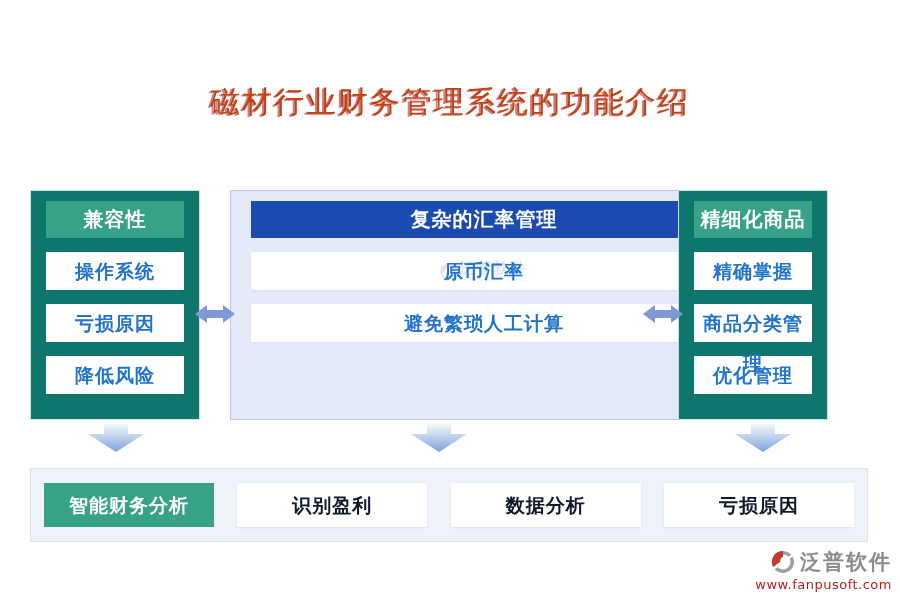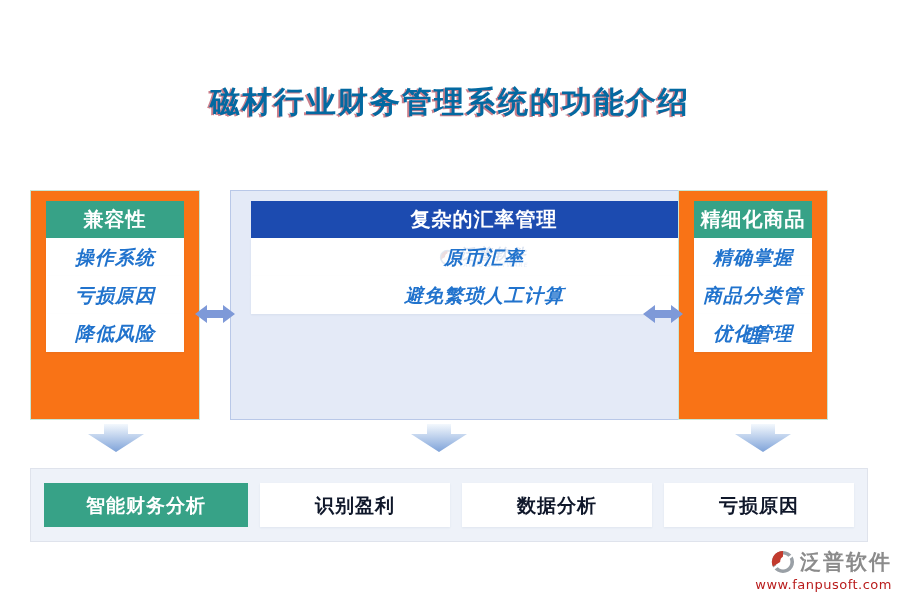--- a/index.html
+++ b/index.html
@@ -3,39 +3,38 @@
 <meta charset="utf-8">
 <style>
   html,body{margin:0;padding:0;background:#ffffff;}
   .stage{
     position:relative;width:900px;height:600px;background:#ffffff;overflow:hidden;
     font-family:"DejaVu Sans","Liberation Sans",sans-serif;
   }
   
   .title{
     position:absolute;top:82px;left:0;width:100%;margin:0;
-    text-align:center;font-size:30px;font-weight:bold;letter-spacing:2px;
-    color:#0369a1;
+    text-align:center;font-size:30px;font-weight:normal;letter-spacing:2px;
+    color:#c2410c;
     text-shadow:-2px 1px 0 rgba(168,42,62,.6);
   }
   
   .panel{position:absolute;top:190px;height:230px;box-sizing:border-box;padding:10px 15px;}
-  .panel.greenish{background:#f97316;border:1px solid #c8e6d6;}
+  .panel.greenish{background:#0f766e;border:1px solid #c8e6d6;}
   .panel.bluish{background:#e4eaf7;border:1px solid #b9c8e8;}
   .hdr{
     height:37px;line-height:37px;text-align:center;color:#ffffff;
     font-size:20px;font-weight:bold;letter-spacing:1px;
   }
   .hdr.green{background:#37a287;}
   .hdr.blue{background:#1c4bb0;}
   .card{
-    position:relative;height:38px;line-height:38px;
+    position:relative;height:38px;line-height:38px;margin-top:14px;
     background:#ffffff;text-align:center;
     box-shadow:0 1px 2px rgba(40,70,120,.07);
-    font-style:italic;
   }
   .card .lbl{
     position:relative;z-index:2;color:#2173cd;font-size:19px;font-weight:bold;letter-spacing:1px;
   }
   
   .wm{
     position:absolute;z-index:1;left:50%;top:50%;transform:translate(-50%,-50%);
     display:flex;align-items:center;gap:4px;opacity:.35;white-space:nowrap;pointer-events:none;
   }
   .wm .wm-txt{display:flex;flex-direction:column;line-height:1;text-align:left;}
@@ -45,21 +44,21 @@
   .h-arrow{position:absolute;top:302px;width:40px;height:24px;}
   .d-arrow{position:absolute;top:424px;width:56px;height:28px;}
   
   .bottombar{
     position:absolute;left:30px;top:468px;width:838px;height:74px;box-sizing:border-box;
     background:#eef2f9;border:1px solid #dfe3ec;
     display:flex;align-items:center;justify-content:space-between;
     padding:0 13px;
   }
   .bb-hdr{
-    width:204px;height:44px;line-height:44px;background:#37a287;color:#fff;
+    width:170px;height:44px;line-height:44px;background:#37a287;color:#fff;
     text-align:center;font-size:19px;font-weight:bold;letter-spacing:1px;flex:none;
   }
   .bb-card{
     width:190px;height:44px;line-height:44px;background:#ffffff;color:#0f172a;
     text-align:center;font-size:19px;font-weight:bold;letter-spacing:1px;flex:none;
     box-shadow:0 1px 2px rgba(40,70,120,.07);
   }
   
   .footer{position:absolute;right:8px;bottom:8px;text-align:right;}
   .brand-line{display:flex;align-items:center;justify-content:flex-end;gap:5px;}

